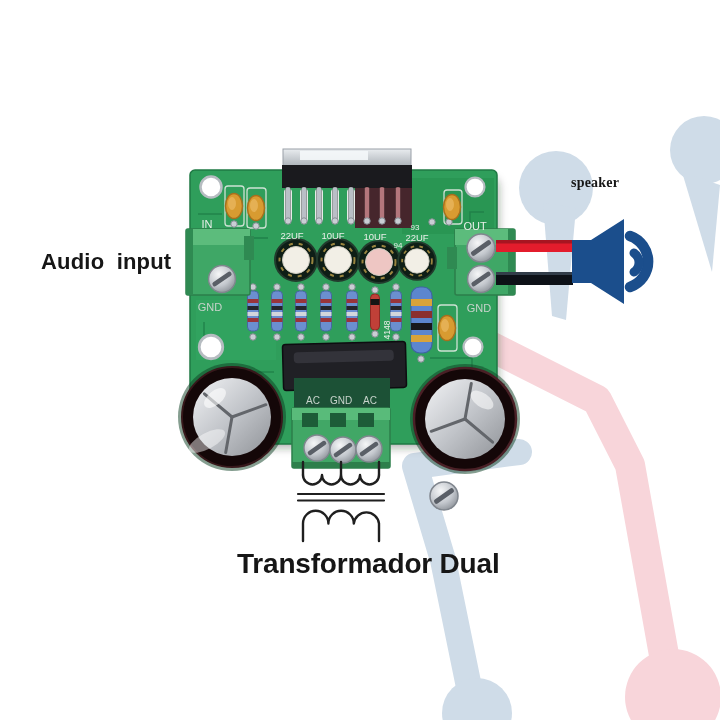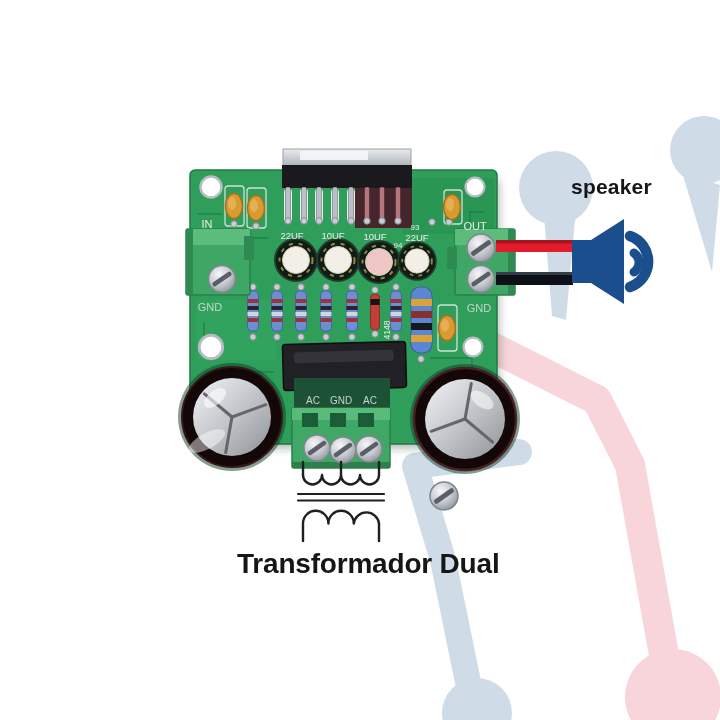--- a/index.html
+++ b/index.html
@@ -1,21 +1,21 @@
 <!DOCTYPE html>
 <html><head>
 <meta charset="utf-8">
 <style>
   html,body{margin:0;padding:0;background:#ffffff;}
   .stage{position:relative;width:720px;height:720px;background:#ffffff;overflow:hidden;
          font-family:"Liberation Sans",sans-serif;}
   .stage svg{position:absolute;left:0;top:0;}
   .ann{position:absolute;color:#161616;font-weight:700;white-space:nowrap;}
   .ann-audio{left:41px;top:249px;font-size:22px;word-spacing:6px;letter-spacing:.2px;}
-  .ann-speaker{left:571px;top:175px;font-size:21px;letter-spacing:.2px;}
+  .ann-speaker{left:571px;top:175px;font-size:14px;letter-spacing:.2px;font-family:Liberation Serif, serif;}
   .ann-transformer{left:237px;top:548px;font-size:28px;letter-spacing:-.2px;}
   .silk{fill:#e9efe9;font-family:"Liberation Sans",sans-serif;}
   .silk-dim{fill:#c7d3cb;}
 </style>
 </head>
 <body>
 
 <div class="stage">
 
 <svg width="720" height="720" viewBox="0 0 720 720">
@@ -292,16 +292,17 @@
     <text class="silk" x="417" y="241" font-size="9.5">22UF</text>
     <text class="silk" x="415" y="230" font-size="8">93</text>
     <text class="silk" x="398" y="248" font-size="8">94</text>
     <text class="silk" transform="translate(390 330) rotate(-90)" font-size="8.5">4148</text>
     <text class="silk silk-dim" x="313" y="404" font-size="10">AC</text>
     <text class="silk silk-dim" x="341" y="404" font-size="10">GND</text>
     <text class="silk silk-dim" x="370" y="404" font-size="10">AC</text>
   </g>
 </svg>
 
+<div class="ann ann-audio">Audio input</div>
 <div class="ann ann-speaker">speaker</div>
 <div class="ann ann-transformer">Transformador Dual</div>
 
 </div>
 
 </body></html>

